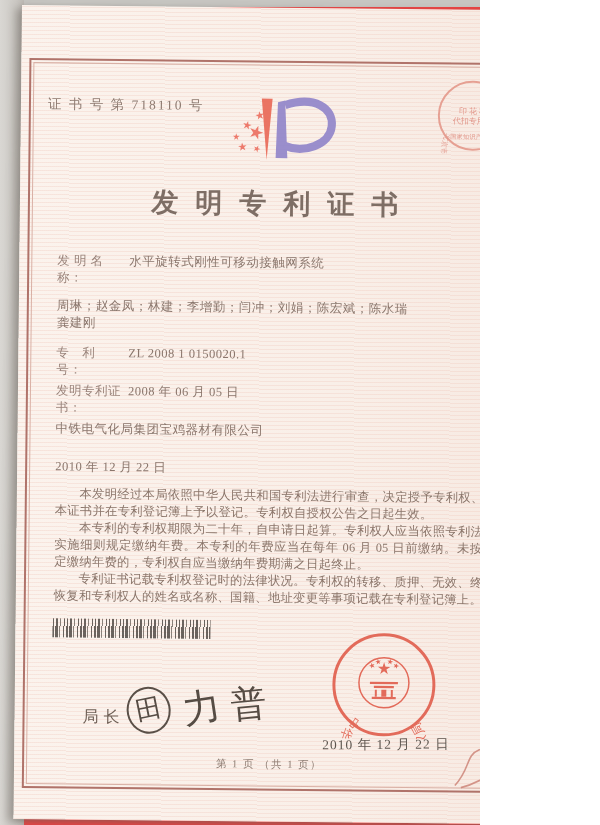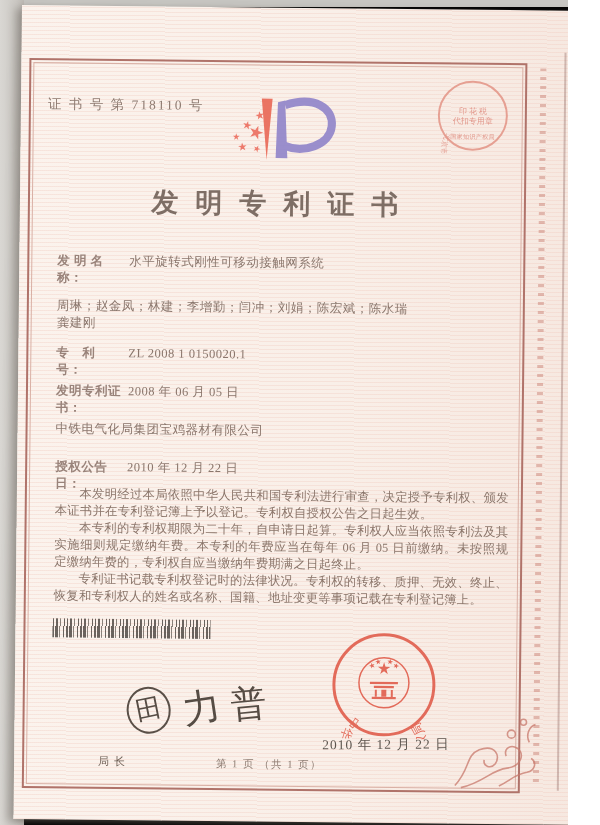--- a/index.html
+++ b/index.html
@@ -1,17 +1,17 @@
 <!DOCTYPE html>
 <html><head>
 <meta charset="utf-8">
 <style>
   html,body{margin:0;padding:0;}
-  .stage{position:relative;width:568px;height:825px;overflow:hidden;
-         background:#000000;font-family:"Liberation Serif","DejaVu Serif",serif;}
+  .stage{position:relative;width:480px;height:825px;overflow:hidden;
+         background:#ef4444;font-family:"Liberation Serif","DejaVu Serif",serif;}
   .stage::before{content:"";position:absolute;left:0;top:0;width:600px;height:7px;
          background:#c7c6c2;z-index:0;}
   .stage::after{content:"";position:absolute;left:0;top:0;width:24px;height:825px;
          background:linear-gradient(90deg,#d9d7d3,#cbc8c3 70%,#bdb9b4);z-index:0;}
   .paper{position:absolute;left:22px;top:5px;width:570px;height:814px;z-index:1;
          background:
            repeating-linear-gradient(0deg, rgba(240,198,186,0.33) 0 1px, rgba(240,198,186,0) 1px 4px),
            linear-gradient(90deg,#fbf3ed 0,#f9efe8 55%,#f6e8e0 100%);
          transform:rotate(0.6deg);transform-origin:top left;
          box-shadow:-6px 3px 8px rgba(95,88,82,0.45), 2px 2px 4px rgba(120,110,100,0.25);}
@@ -23,33 +23,33 @@
   .ornament-strip{position:absolute;left:519px;top:58px;width:6px;height:718px;opacity:.8;
          background:repeating-linear-gradient(180deg, rgba(200,126,113,.6) 0 3px, rgba(200,126,113,0) 3px 9px);}
   .cert-no{position:absolute;left:27px;top:90px;font-size:13.5px;letter-spacing:2px;
          color:#8e7b71;}
   .logo{position:absolute;left:200px;top:82px;width:150px;height:90px;opacity:.92;}
   .title{position:absolute;left:8px;top:178px;width:494px;text-align:center;
          font-size:27px;font-weight:bold;letter-spacing:17px;padding-left:17px;
          box-sizing:border-box;color:#7e6e65;}
   .field-row{position:absolute;left:38px;width:456px;display:flex;
          font-size:12.5px;line-height:17px;}
-  .field-label{flex:0 0 72px;color:#99837a;letter-spacing:.5px;font-weight:bold;}
+  .field-label{flex:0 0 72px;color:#99837a;letter-spacing:.5px;}
   .field-value{color:#8a766c;white-space:pre-line;letter-spacing:.5px;}
   .body-text{position:absolute;left:38px;top:480px;width:454px;font-size:12.3px;
          line-height:17px;text-align:justify;color:#8a756a;letter-spacing:.3px;}
   .body-text p{margin:0;text-indent:2em;}
   .barcode{position:absolute;left:37px;top:613px;width:158px;height:19px;opacity:.8;
          background:repeating-linear-gradient(90deg,
            #46403b 0 1.5px, transparent 1.5px 3px,
            #46403b 3px 5.5px, transparent 5.5px 7px,
            #6d665f 7px 8px, transparent 8px 11px,
            #46403b 11px 12px, transparent 12px 14px);}
-  .sig-role{position:absolute;left:84px;top:701px;font-size:11px;letter-spacing:5px;
-         color:#6e5f55;margin-top:47px;}
+  .sig-role{position:absolute;left:68px;top:701px;font-size:16px;letter-spacing:5px;
+         color:#6e5f55;}
   .signature{position:absolute;left:112px;top:676px;color:#564c44;
          transform:rotate(-4deg);white-space:nowrap;}
   .sig-c1{display:inline-block;font-size:26px;border:2.5px solid #5a5048;
          border-radius:50%;padding:3px 7px 5px;transform:rotate(-8deg);}
   .sig-c2{display:inline-block;font-size:38px;margin-left:8px;transform:rotate(-5deg);
          vertical-align:-6px;}
   .sig-c3{display:inline-block;font-size:36px;margin-left:6px;transform:rotate(-2deg);
          vertical-align:-4px;}
   .seal{position:absolute;left:315px;top:622px;width:108px;height:108px;opacity:.88;}
   .seal-date{position:absolute;left:308px;top:727px;font-size:13.5px;letter-spacing:1px;
@@ -105,21 +105,20 @@
       <span class="field-value">ZL 2008 1 0150020.1</span>
     </div>
     <div class="field-row" style="top:377px">
       <span class="field-label">发明专利证书：</span>
       <span class="field-value">2008 年 06 月 05 日</span>
     </div>
     <div class="field-row" style="top:415px">
       <span class="field-value">中铁电气化局集团宝鸡器材有限公司</span>
     </div>
     <div class="field-row" style="top:453px">
-      <span class="field-label">授权公告日：</span>
       <span class="field-value">2010 年 12 月 22 日</span>
     </div>
 
     <div class="body-text">
       <p>本发明经过本局依照中华人民共和国专利法进行审查，决定授予专利权、颁发本证书并在专利登记簿上予以登记。专利权自授权公告之日起生效。</p>
       <p>本专利的专利权期限为二十年，自申请日起算。专利权人应当依照专利法及其实施细则规定缴纳年费。本专利的年费应当在每年 06 月 05 日前缴纳。未按照规定缴纳年费的，专利权自应当缴纳年费期满之日起终止。</p>
       <p>专利证书记载专利权登记时的法律状况。专利权的转移、质押、无效、终止、恢复和专利权人的姓名或名称、国籍、地址变更等事项记载在专利登记簿上。</p>
     </div>
 
     <div class="barcode"></div>

